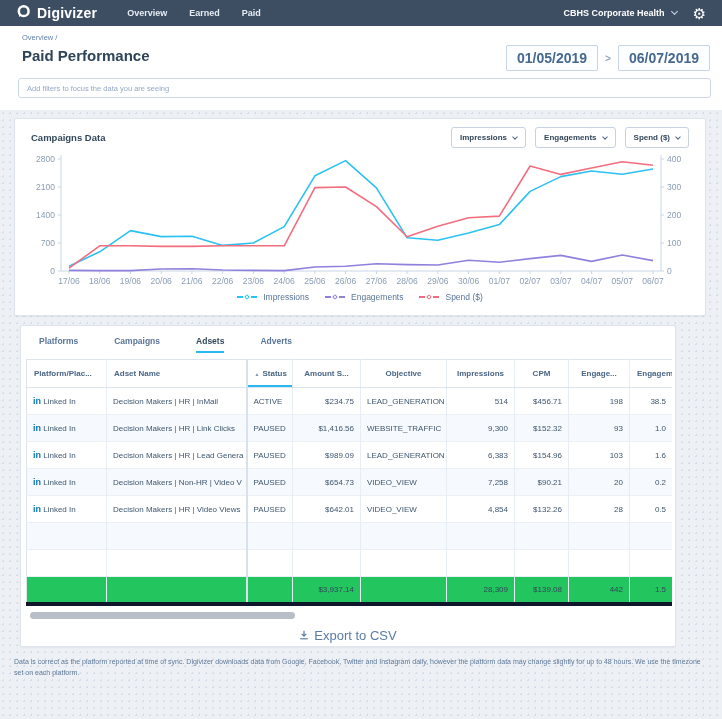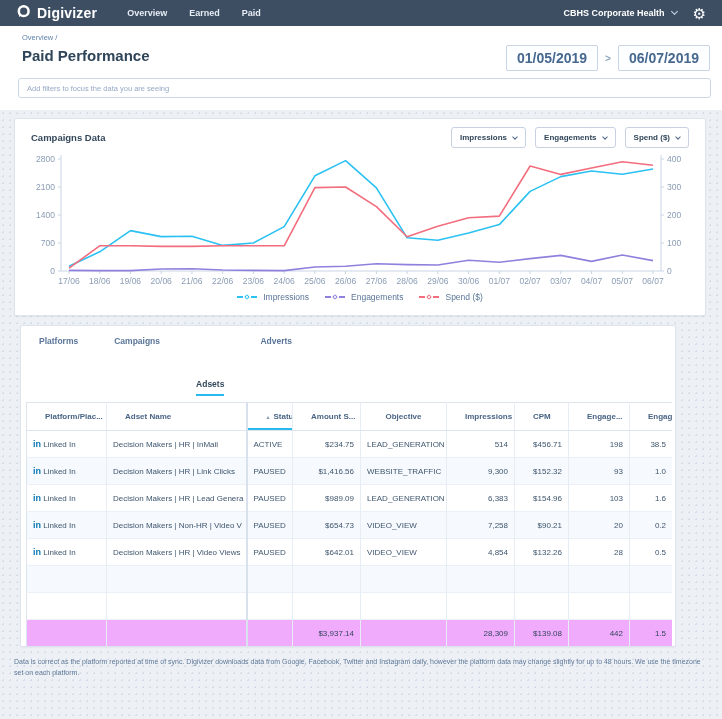--- a/index.html
+++ b/index.html
@@ -54,35 +54,35 @@
   #chart-legend { display:flex; justify-content:center; gap:16px; align-items:center; height:16px; }
   .legend-item { display:flex; align-items:center; gap:2px; cursor:pointer; }
   .lg-line { width:6px; height:1.6px; display:inline-block; }
   .lg-dot { width:4px; height:4px; border:1.4px solid; border-radius:1px; transform:rotate(45deg); display:inline-block; }
   .lg-label { font-size:8.5px; color:#5a7599; margin-left:4px; }
 
   
   #table-card { left:20px; top:325px; width:656px; height:322px; overflow:hidden; }
   #tabs { display:flex; gap:36px; padding:10px 0 0 18px; }
   .tab { font-size:8.5px; font-weight:bold; color:#5a7599; padding-bottom:5px; border-bottom:2px solid transparent; cursor:pointer; }
-  .tab.active { color:#33475b; border-bottom-color:#29b8ef;margin-top:43px; }
+  .tab.active { color:#33475b; border-bottom-color:#29b8ef; }
   #table-wrap { margin:6px 5px 0 5px; width:646px; overflow:hidden; }
   table { border-collapse:collapse; table-layout:fixed; width:646px; background:#fff; border:1px solid #dce4ee; }
   th { height:28px; font-size:8px; font-weight:bold; color:#4a6585; border-bottom:1px solid #dce4ee;
-       border-right:1px solid #e7edf4; padding:0 18px; white-space:nowrap; overflow:hidden; cursor:pointer; }
+       border-right:1px solid #e7edf4; padding:0 7px; white-space:nowrap; overflow:hidden; cursor:pointer; }
   td { height:27px; font-size:8px; color:#3f566e; border-right:1px solid #e7edf4; padding:0 6px;
        white-space:nowrap; overflow:hidden; }
   tr.data-row { border-bottom:1px solid #eaf0f6; }
   tbody tr.data-row:nth-child(even) { background:#f6f9fd; }
   .al-left{text-align:left} .al-right{text-align:right} .al-center{text-align:center}
   .col-status, th.th-status { border-left:2px solid #d8e1ec; }
   th.sorted { box-shadow:inset 0 -2px 0 #29b8ef; }
   .sort-arrow { font-size:5px; color:#8097b3; vertical-align:middle; margin-right:3px; }
   .li-icon { color:#0a77b5; font-weight:bold; font-size:9px; }
-  tr.totals-row { background:#f0abfc; border-top:1px solid #ccd8e6; border-bottom:1px solid #0f172a; }
+  tr.totals-row { background:#22c55e; border-top:1px solid #ccd8e6; border-bottom:4px solid #0f172a; }
   tr.totals-row td { color:#33475b; }
   #hscroll { position:relative; margin:6px 5px 0 5px; width:646px; height:7px; }
   #hscroll-thumb { position:absolute; left:4px; top:0; width:265px; height:7px; background:#b9bfc8; border-radius:4px; cursor:pointer; }
   #export-row { display:flex; justify-content:center; align-items:center; gap:5px; margin-top:9px; cursor:pointer; }
   #export-label { font-size:13px; font-weight:normal; color:#5a7ba3; }
 
   
   #page-footer { position:absolute; left:14px; top:656px; width:694px; font-size:7px; line-height:1.6; color:#5e7898; }
 </style>
 </head>

